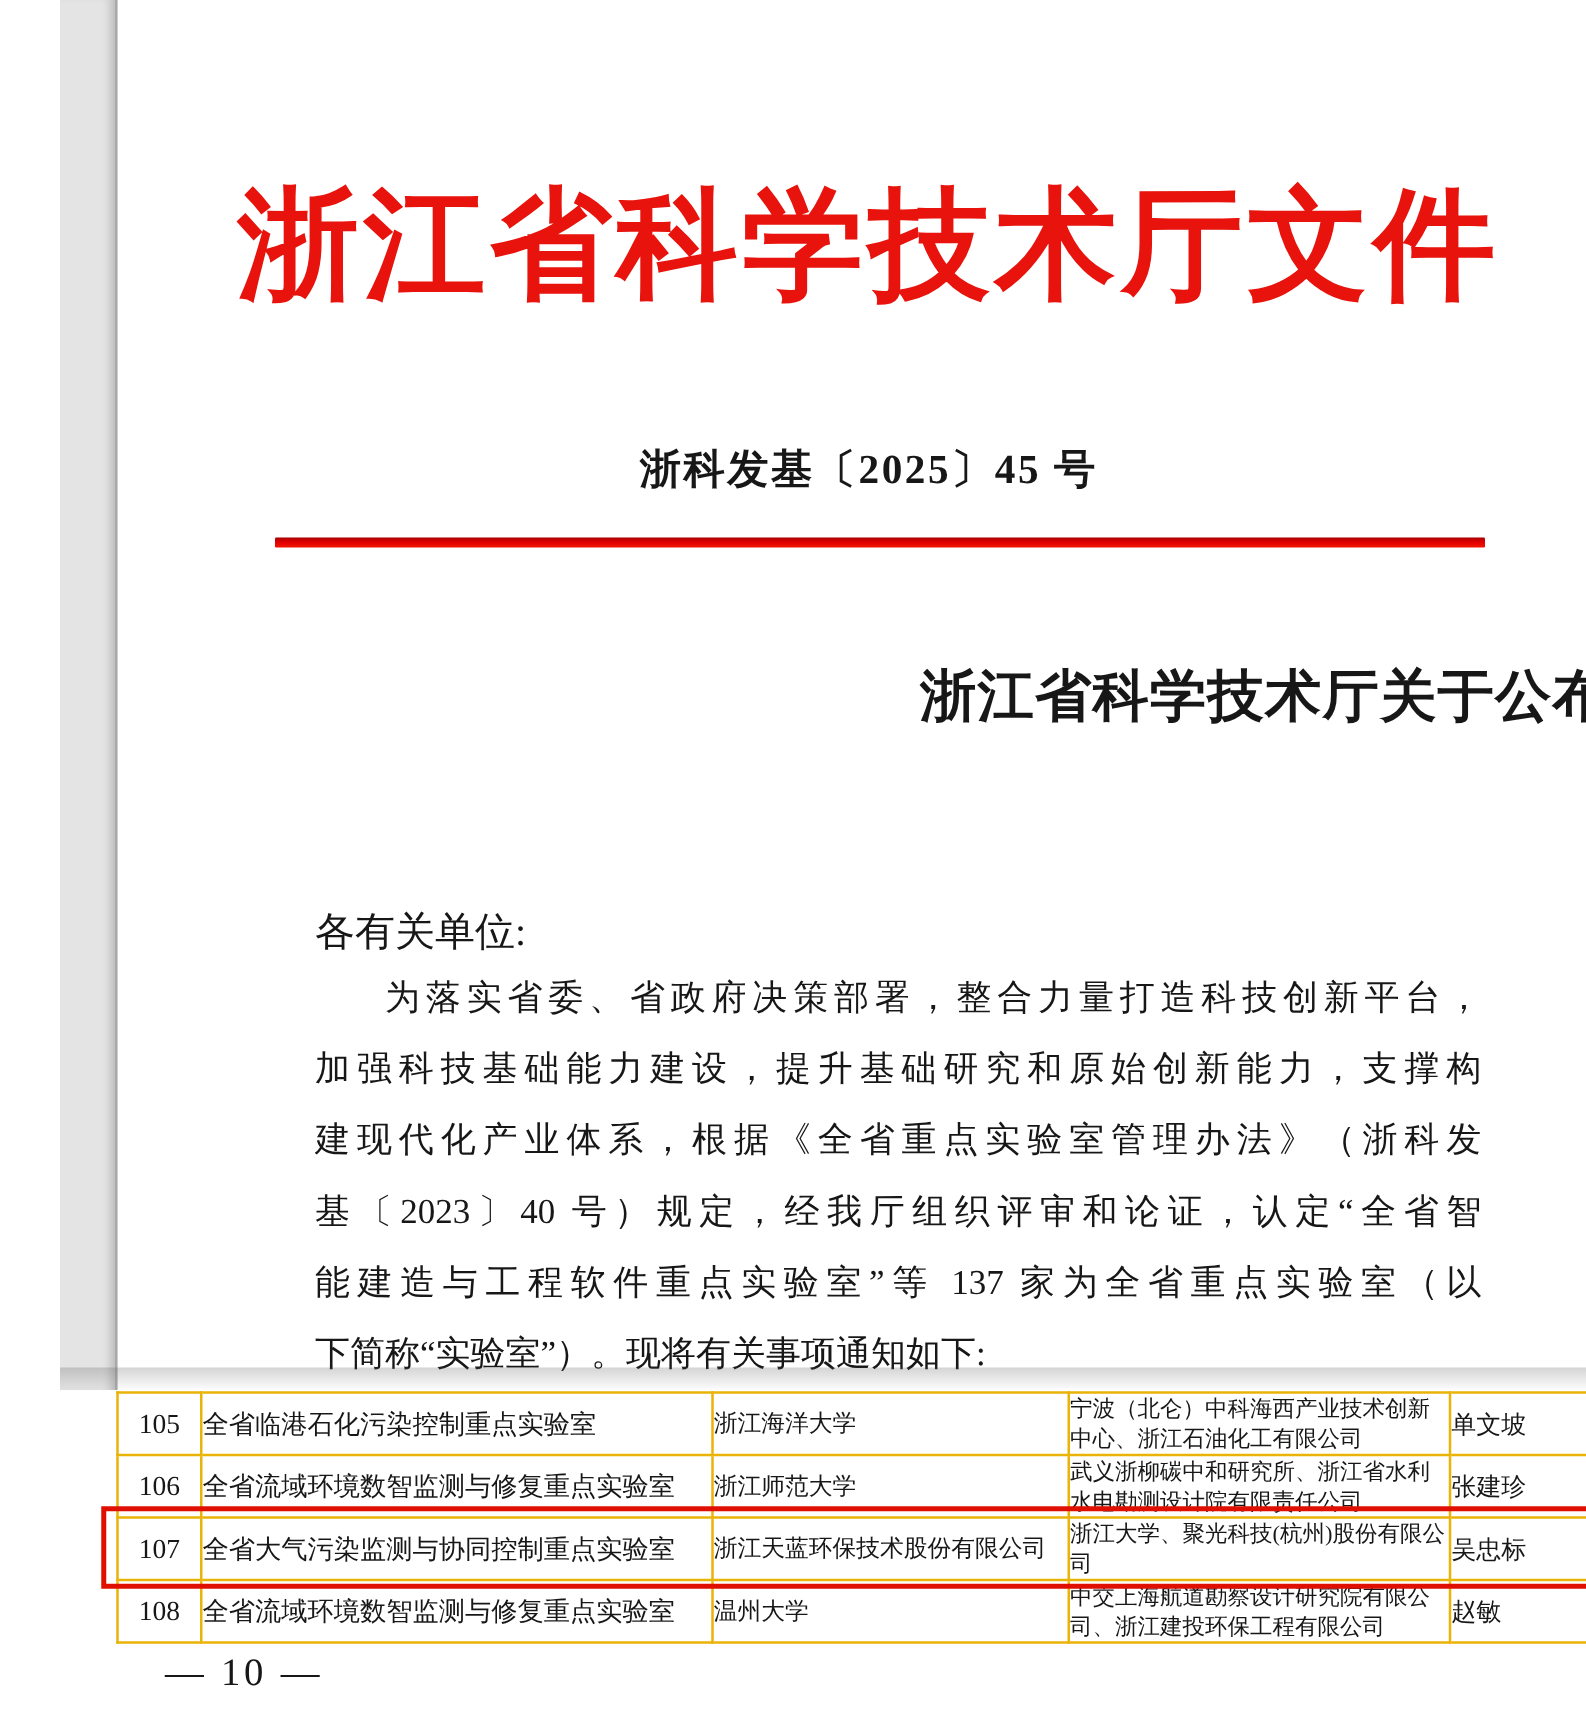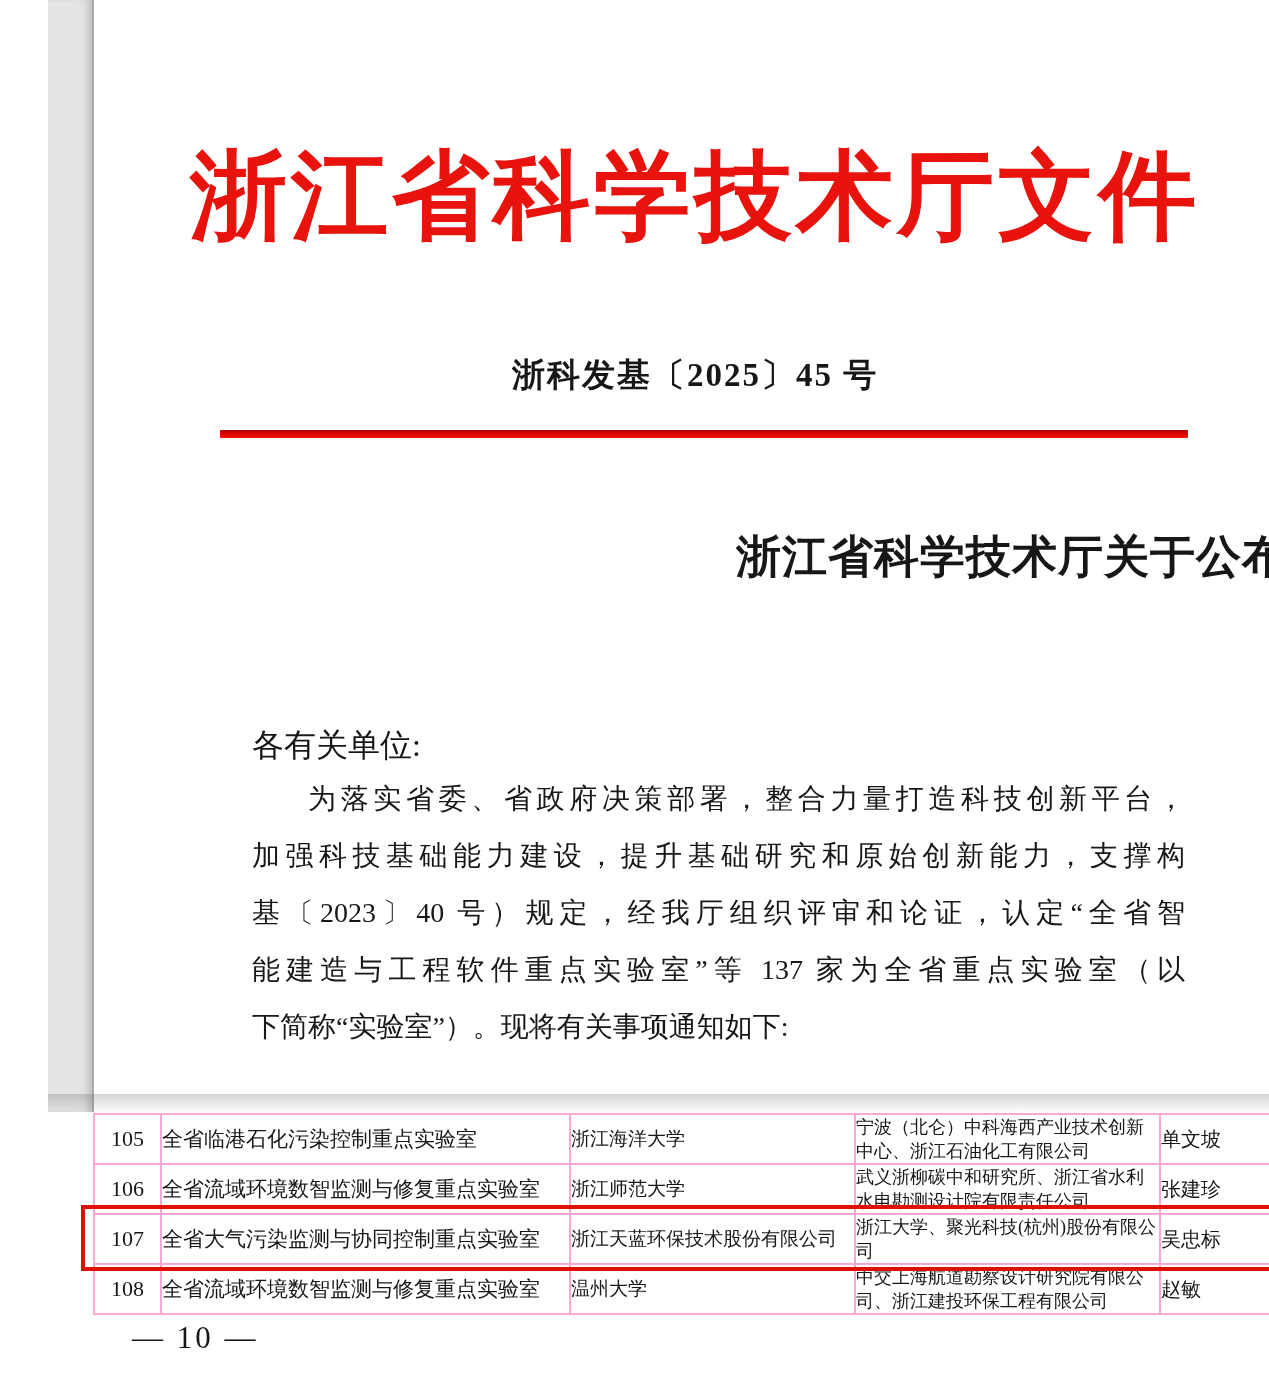--- a/index.html
+++ b/index.html
@@ -49,21 +49,21 @@
   .section-shadow{
     position:absolute; left:0; top:1094px; width:1269px; height:19px;
     background:linear-gradient(to bottom, rgba(90,90,90,0.26), rgba(255,255,255,0));
     pointer-events:none;
   }
   table.doc-table{
     position:absolute; left:45px; top:1113px; width:1170px;
     border-collapse:collapse; table-layout:fixed; background:#fff;
   }
   table.doc-table td{
-    border:2px solid #f9a8d4; padding:0; vertical-align:middle; overflow:hidden;
+    border:2px solid #eab308; padding:0; vertical-align:middle; overflow:hidden;
   }
   td.c-num{ width:65px; text-align:center; font-size:22px; }
   td.c-lab{ width:407px; font-size:21px; padding-left:10px; white-space:nowrap; }
   td.c-inst{ width:283px; font-size:19px; padding-left:10px; white-space:nowrap; }
   td.c-part{ width:303px; font-size:18px; line-height:24px; padding:2px 7px; }
   td.c-person{ width:112px; font-size:20px; }
   tr.r1{ height:50px; } tr.r2{ height:47px; } tr.r3{ height:36px; } tr.r4{ height:50px; }
   .highlight-box{
     position:absolute; left:33px; top:1205px; width:1190px; height:58px;
     border:4px solid #e01000; background:transparent; pointer-events:none;
@@ -89,20 +89,21 @@
 
   <div class="notice-title">
     <div>浙江省科学技术厅关于公布</div>
   </div>
 
   <div class="salutation">各有关单位:</div>
 
   <div class="para">
     <div class="line jline indent">为落实省委、省政府决策部署，整合力量打造科技创新平台，</div>
     <div class="line jline">加强科技基础能力建设，提升基础研究和原始创新能力，支撑构</div>
+    <div class="line jline">建现代化产业体系，根据《全省重点实验室管理办法》（浙科发</div>
     <div class="line jline">基〔2023〕40 号）规定，经我厅组织评审和论证，认定“全省智</div>
     <div class="line jline">能建造与工程软件重点实验室”等 137 家为全省重点实验室（以</div>
     <div class="line">下简称“实验室”）。现将有关事项通知如下:</div>
   </div>
 
   <div class="section-shadow"></div>
 
   <table class="doc-table">
     <tbody>
       <tr class="r1">

